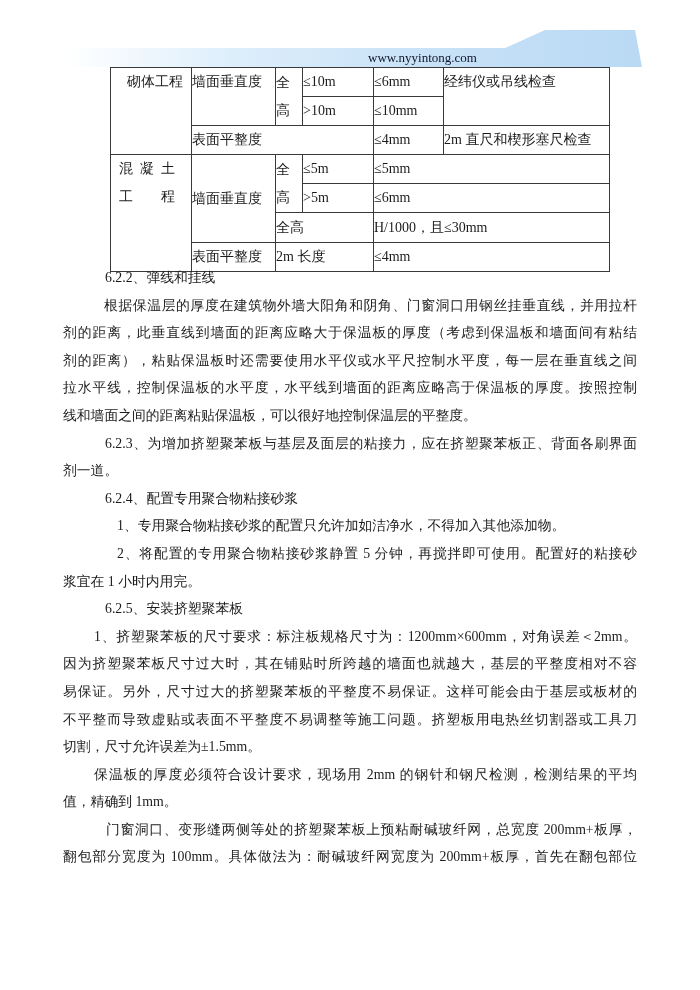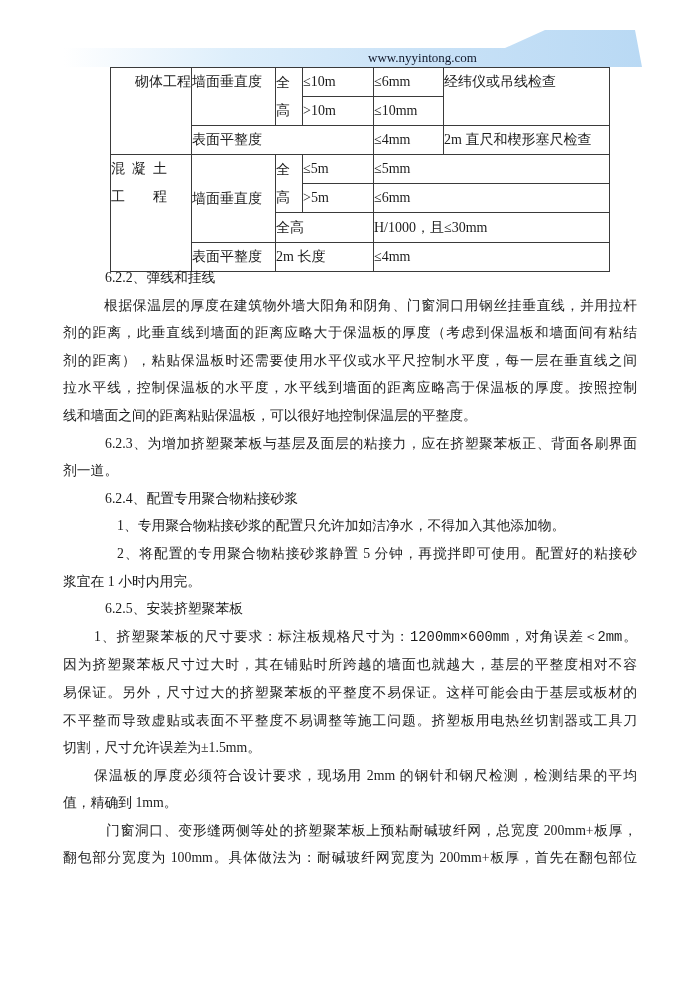--- a/index.html
+++ b/index.html
@@ -13,29 +13,29 @@
   .band{position:absolute;left:58px;top:30px;width:584px;height:37px;
         background:linear-gradient(to right,var(--band-a) 1%,var(--band-b) 30%,var(--band-c) 62%,var(--band-d) 100%);
         clip-path:polygon(0px 18px,447px 18px,487px 0px,577px 0px,584px 37px,0px 37px);}
   .watermark{position:absolute;left:368px;top:50px;font-size:13px;color:#0f172a;}
   
   table.tol{position:absolute;border-collapse:collapse;table-layout:fixed;
             font-size:14px;color:var(--ink);}
   table.tol td{border:1px solid var(--border);padding:0;line-height:28px;
                text-align:left;vertical-align:middle;overflow:hidden;}
   table.tol td.vtop{vertical-align:top;}
-  table.tol td.hleft{text-align:right;}
+  table.tol td.hleft{text-align:center;padding-left:8px;}
   .dist{display:flex;justify-content:space-between;width:56px;}
   .cline{line-height:28px;}
   
   .textflow{position:absolute;left:63px;top:264px;width:574px;font-size:13.8px;}
   .line{line-height:27.6px;text-align:justify;text-align-last:left;
         white-space:normal;word-break:break-all;}
   .line.just{text-align-last:justify;}
-  .sans{font-family:Liberation Mono, monospace;}
+  .sans{font-family:Liberation Serif, serif;}
 </style>
 </head>
 <body>
 
 <div class="page">
   <div class="band"></div>
   <div class="watermark">www.nyyintong.com</div>
   <table class="tol" style="left: 110px; top: 67px; width: 499px;">
     <colgroup>
         <col style="width: 81px;">

